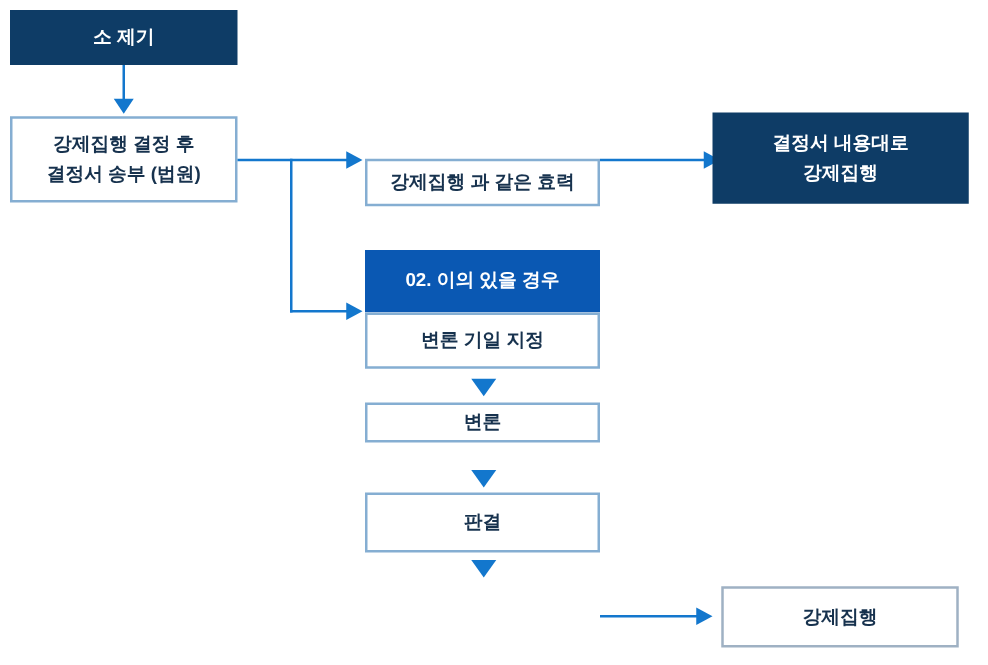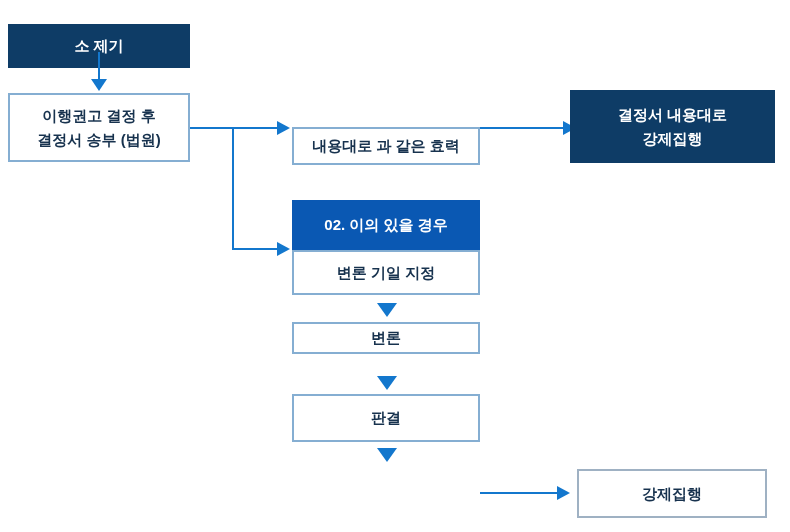--- a/index.html
+++ b/index.html
@@ -64,36 +64,36 @@
     border-top:7px solid transparent;
     border-bottom:7px solid transparent;
     border-left:13px solid var(--arrow);
   }
 </style>
 </head>
 <body>
 
 <div class="canvas">
 
-  <div class="node node--navy" style="left:8px;top:24px;width:182px;height:44px;">소 제기</div>
+  <div class="node node--navy" style="left:8px;top:8px;width:182px;height:44px;">소 제기</div>
 
   <div class="line" style="left:98px;top:52px;width:2px;height:29px;"></div>
   <div class="head head--down" style="left:91px;top:79px;"></div>
 
-  <div class="node node--plain" style="left:8px;top:93px;width:182px;height:69px;">이행권고 결정 후
+  <div class="node node--plain" style="left:8px;top:93px;width:182px;height:69px;">강제집행 결정 후
 결정서 송부 (법원)</div>
 
   <div class="line" style="left:190px;top:127px;width:88px;height:2px;"></div>
   <div class="head head--right" style="left:277px;top:121px;"></div>
 
   <div class="line" style="left:232px;top:127px;width:2px;height:123px;"></div>
   <div class="line" style="left:232px;top:248px;width:46px;height:2px;"></div>
   <div class="head head--right" style="left:277px;top:242px;"></div>
 
-  <div class="node node--plain" style="left:292px;top:127px;width:188px;height:38px;">내용대로 과 같은 효력</div>
+  <div class="node node--plain" style="left:292px;top:127px;width:188px;height:38px;">강제집행 과 같은 효력</div>
 
   <div class="line" style="left:480px;top:127px;width:84px;height:2px;"></div>
   <div class="head head--right" style="left:563px;top:121px;"></div>
 
   <div class="node node--navy" style="left:570px;top:90px;width:205px;height:73px;">결정서 내용대로
 강제집행</div>
 
   <div class="node node--header" style="left:292px;top:200px;width:188px;height:50px;text-align:right;">02. 이의 있을 경우</div>
   <div class="node node--plain" style="left:292px;top:250px;width:188px;height:45px;">변론 기일 지정</div>
 

